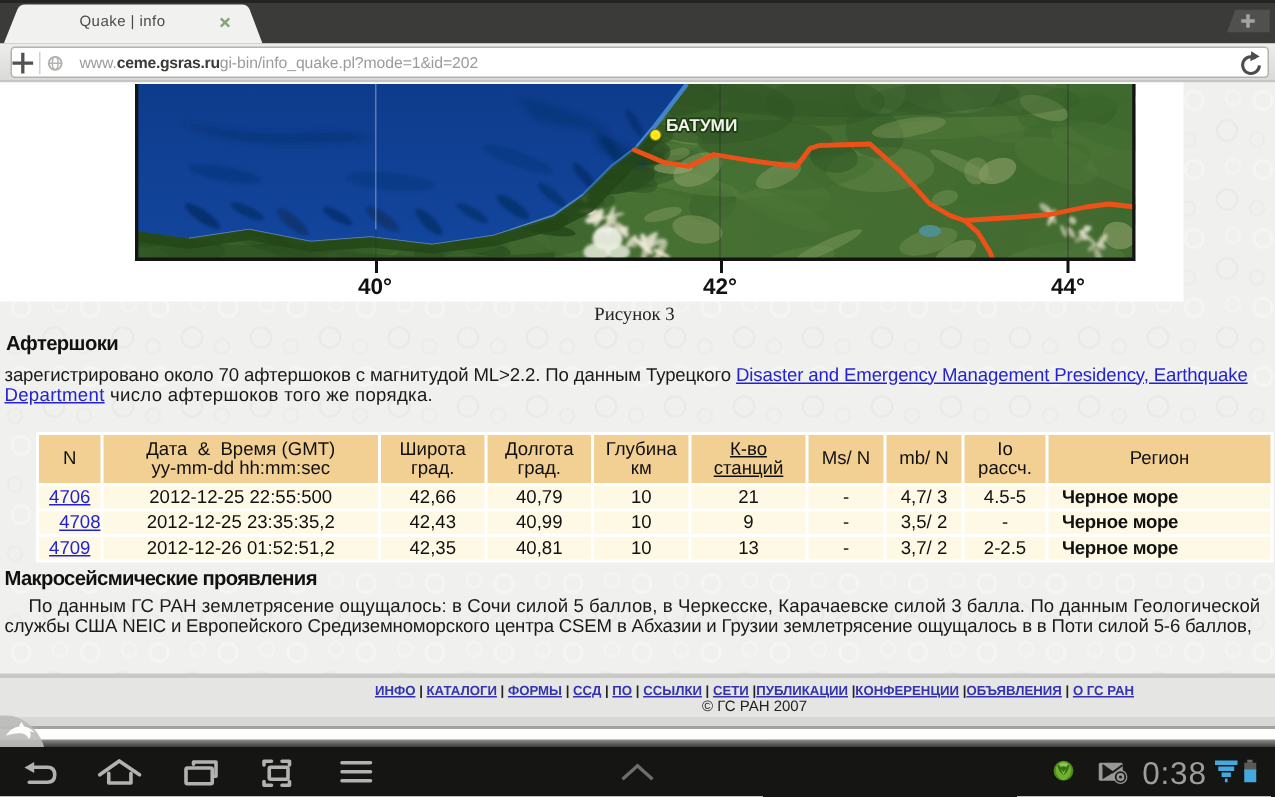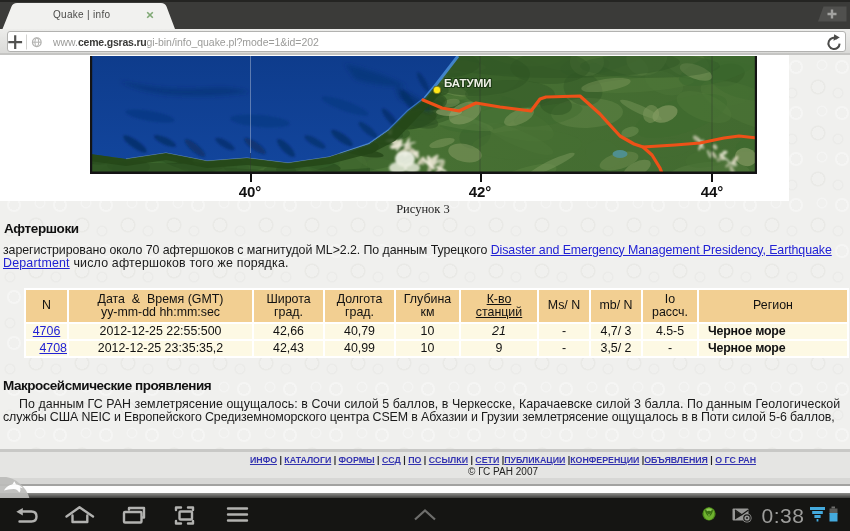--- a/index.html
+++ b/index.html
@@ -315,38 +315,50 @@
  <td style="width:50px;text-align:center;line-height:13px;padding:2.5px 0 3px;">mb/ N</td>
  <td style="width:54px;text-align:center;line-height:13px;padding:2.5px 0 3px;">Io<br>рассч.</td>
  <td style="width:148px;text-align:center;line-height:13px;padding:2.5px 0 3px;">Регион</td>
 </tr>
 <tr style="background:#fdf9e4;">
  <td style="height:15px;text-align:center;"><a style="color:#2222d4;text-decoration:underline;">4706</a></td>
  <td style="text-align:center;">2012-12-25 22:55:500</td>
  <td style="text-align:center;">42,66</td>
  <td style="text-align:center;">40,79</td>
  <td style="text-align:center;">10</td>
- <td style="text-align:center;font-style:italic;">21</td>
+ <td style="text-align:center;">21</td>
  <td style="text-align:center;">-</td>
  <td style="text-align:center;">4,7/ 3</td>
  <td style="text-align:center;">4.5-5</td>
  <td style="padding-left:9px;font-weight:bold;letter-spacing:-0.2px;">Черное море</td>
 </tr>
 <tr style="background:#fdf9e4;">
  <td style="height:15px;text-align:right;"><a style="color:#2222d4;text-decoration:underline;">4708</a></td>
  <td style="text-align:center;">2012-12-25 23:35:35,2</td>
  <td style="text-align:center;">42,43</td>
  <td style="text-align:center;">40,99</td>
  <td style="text-align:center;">10</td>
  <td style="text-align:center;">9</td>
  <td style="text-align:center;">-</td>
  <td style="text-align:center;">3,5/ 2</td>
  <td style="text-align:center;">-</td>
  <td style="padding-left:9px;font-weight:bold;letter-spacing:-0.2px;">Черное море</td>
 </tr>
+<tr style="background:#fdf9e4;">
+ <td style="height:15px;text-align:center;"><a style="color:#2222d4;text-decoration:underline;">4709</a></td>
+ <td style="text-align:center;">2012-12-26 01:52:51,2</td>
+ <td style="text-align:center;">42,35</td>
+ <td style="text-align:center;">40,81</td>
+ <td style="text-align:center;">10</td>
+ <td style="text-align:center;">13</td>
+ <td style="text-align:center;">-</td>
+ <td style="text-align:center;">3,7/ 2</td>
+ <td style="text-align:center;">2-2.5</td>
+ <td style="padding-left:9px;font-weight:bold;letter-spacing:-0.2px;">Черное море</td>
+</tr>
 </tbody>
   </table>
 
 <div class="abs" style="left:3px;top:377.5px;font-size:13.5px;font-weight:bold;color:#111;letter-spacing:-0.45px;">Макросейсмические проявления</div>
 <div class="abs" style="left:3px;top:397.5px;width:846px;font-size:12.4px;color:#1a1a1a;line-height:13.8px;white-space:nowrap;">
 <div style="text-indent:16px;letter-spacing:0.06px;">По данным ГС РАН землетрясение ощущалось: в Сочи силой 5 баллов, в Черкесске, Карачаевске силой 3 балла. По данным Геологической</div>
 <div style="letter-spacing:-0.11px;">службы США NEIC и Европейского Средиземноморского центра CSEM в Абхазии и Грузии землетрясение ощущалось в в Поти силой 5-6 баллов,</div>
 </div>
 
 <div class="abs" style="left:0;top:449px;width:850px;height:2.5px;background:#c8c8c6;"></div>

